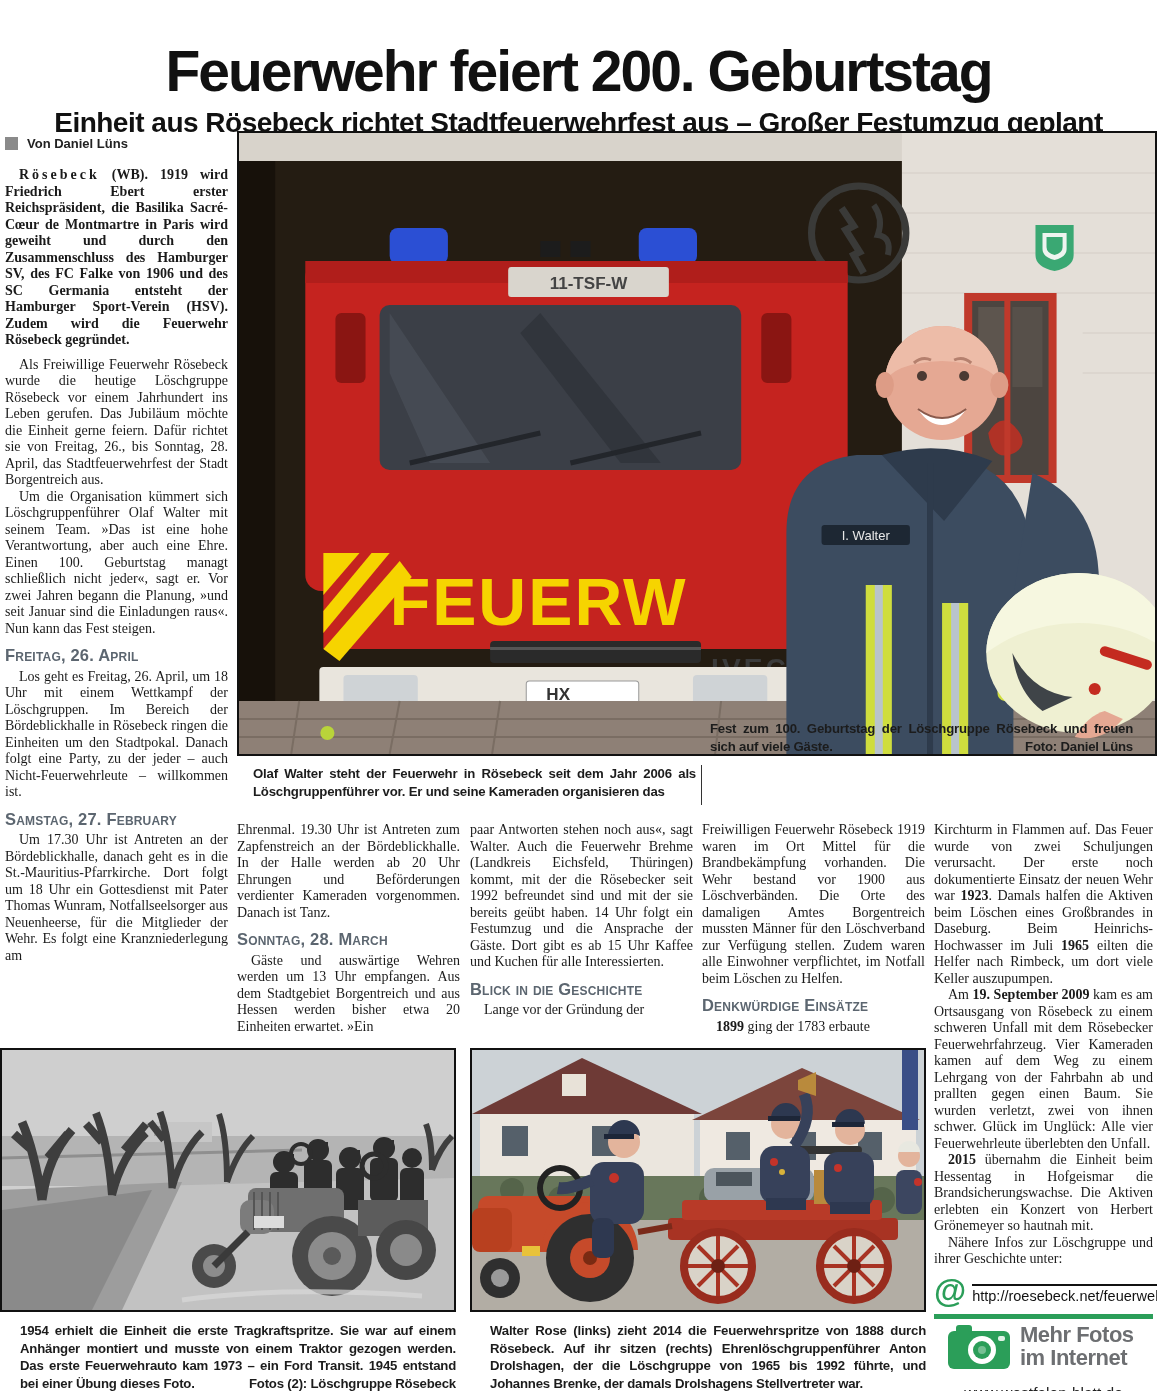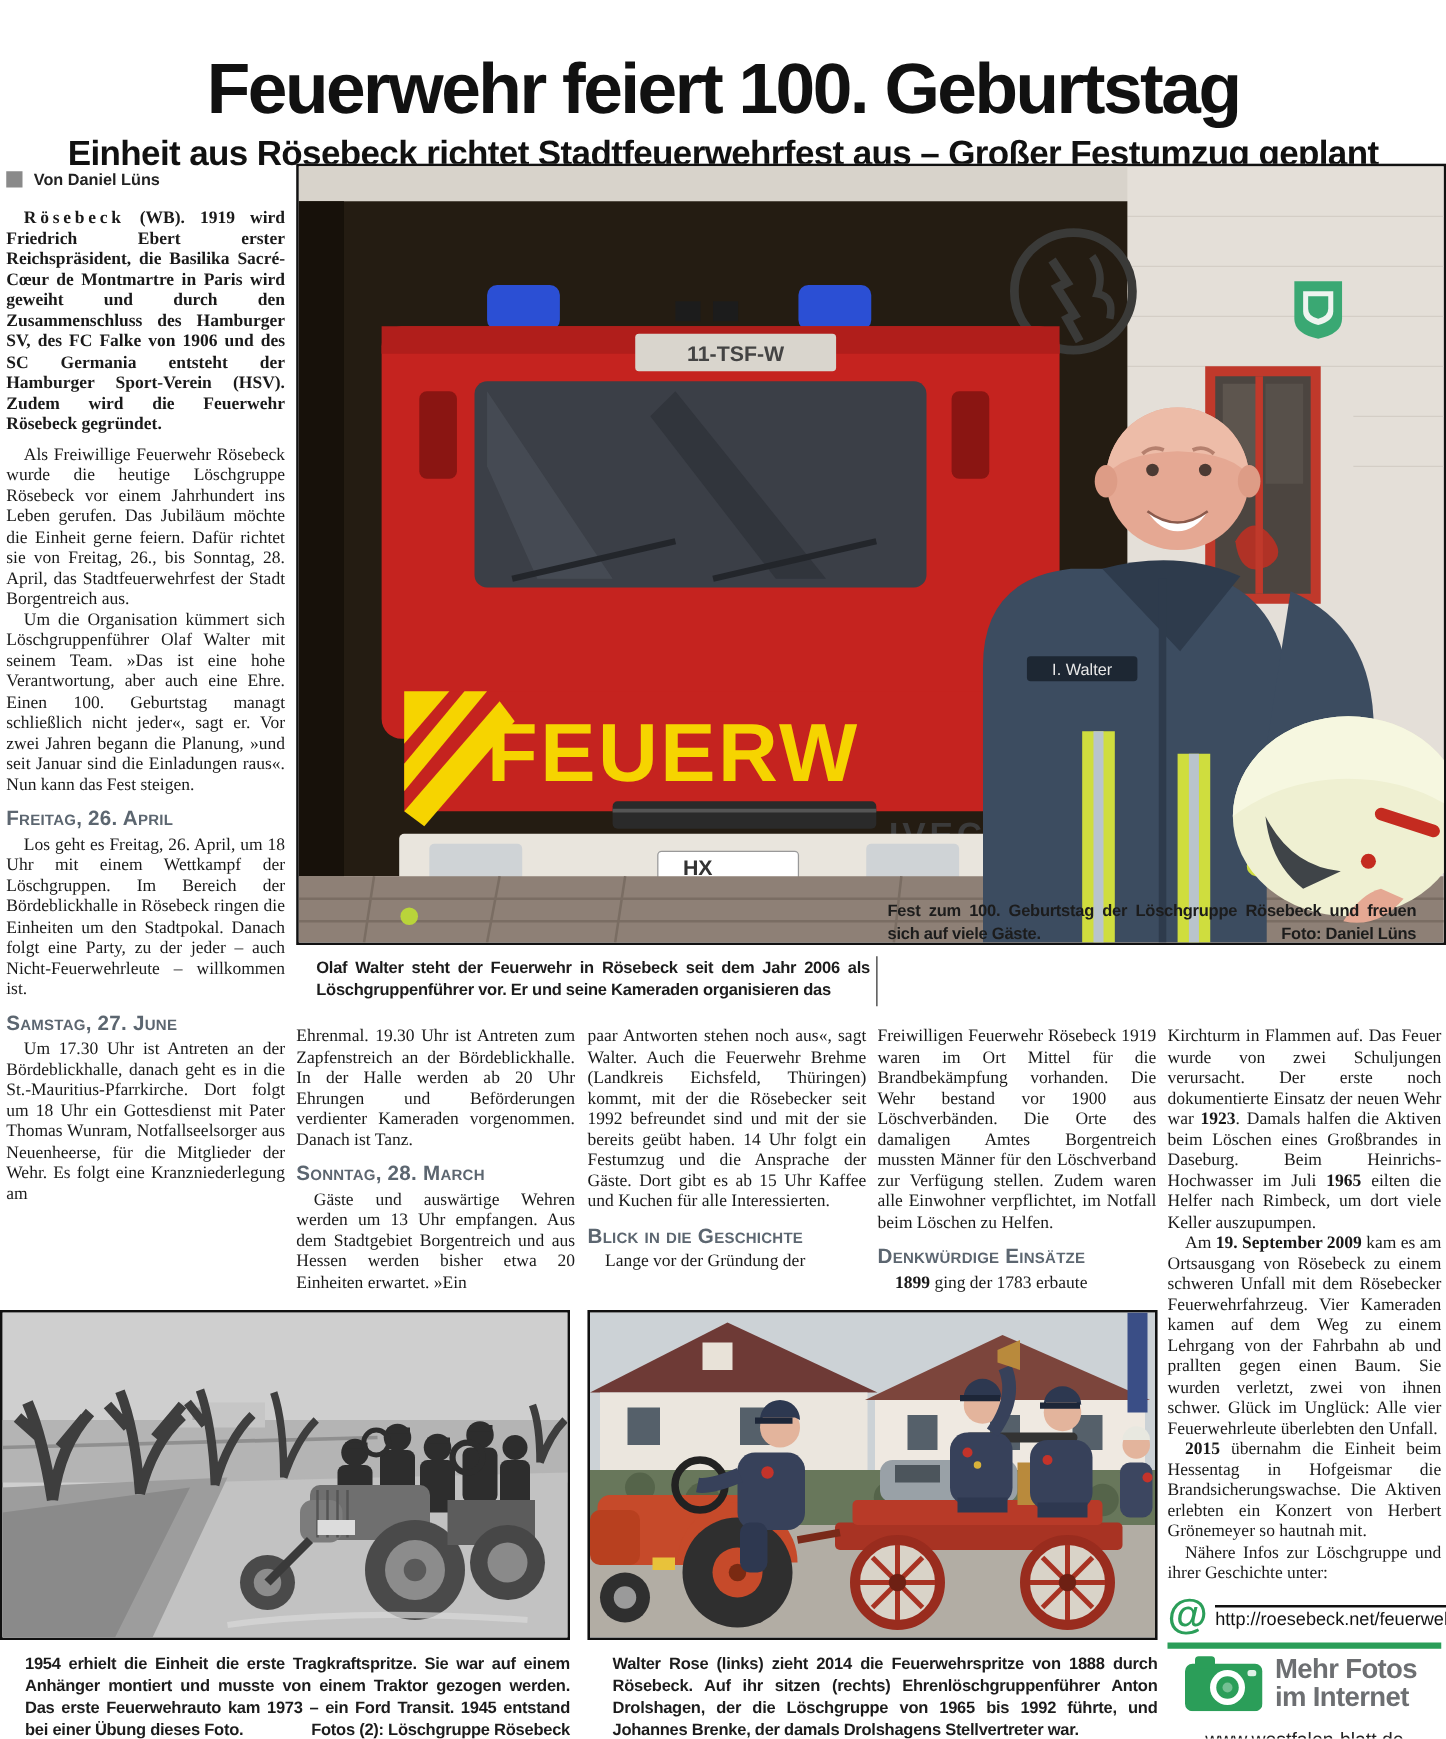--- a/index.html
+++ b/index.html
@@ -69,34 +69,34 @@
   .mf-body { padding:4px 0 3px 0; }
   .mf-row { display:flex; align-items:center; gap:10px; padding-left:14px; }
   .mf-text { color:#6d6f72; font-weight:bold; font-size:22px; line-height:23px; letter-spacing:-0.5px; }
   .mf-url { text-align:center; font-size:15.5px; color:#222; margin-top:15px; text-decoration:none; display:block; }
 </style>
 </head>
 <body>
 
 <div class="page">
 
-  <h1 class="headline">Feuerwehr feiert 100. Geburtstag</h1>
+  <h1 class="headline">Feuerwehr feiert 200. Geburtstag</h1>
   <h2 class="subtitle">Einheit aus Rösebeck richtet Stadtfeuerwehrfest aus – Großer Festumzug geplant</h2>
   <div class="byline">
     <span class="byline-square"></span>
     <span>Von Daniel Lüns</span>
   </div>
 
   <div class="col col1">
     <p class="lead gap-after"><span class="lead-name">Rösebeck</span><span> (WB). 1919 wird Friedrich Ebert erster Reichspräsident, die Basilika Sacré-Cœur de Montmartre in Paris wird geweiht und durch den Zusammenschluss des Hamburger SV, des FC Falke von 1906 und des SC Germania entsteht der Hamburger Sport-Verein (HSV). Zudem wird die Feuerwehr Rösebeck gegründet.</span></p>
     <p>Als Freiwillige Feuerwehr Rösebeck wurde die heutige Löschgruppe Rösebeck vor einem Jahrhundert ins Leben gerufen. Das Jubiläum möchte die Einheit gerne feiern. Dafür richtet sie von Freitag, 26., bis Sonntag, 28. April, das Stadtfeuerwehrfest der Stadt Borgentreich aus.</p>
     <p>Um die Organisation kümmert sich Löschgruppenführer Olaf Walter mit seinem Team. »Das ist eine hohe Verantwortung, aber auch eine Ehre. Einen 100. Geburtstag managt schließlich nicht jeder«, sagt er. Vor zwei Jahren begann die Planung, »und seit Januar sind die Einladungen raus«. Nun kann das Fest steigen.</p>
     <h3 class="section-h">Freitag, 26. April</h3>
     <p>Los geht es Freitag, 26. April, um 18 Uhr mit einem Wettkampf der Löschgruppen. Im Bereich der Bördeblickhalle in Rösebeck ringen die Einheiten um den Stadtpokal. Danach folgt eine Party, zu der jeder – auch Nicht-Feuerwehrleute – willkommen ist.</p>
-    <h3 class="section-h">Samstag, 27. June</h3>
+    <h3 class="section-h">Samstag, 27. February</h3>
     <p>Um 17.30 Uhr ist Antreten an der Bördeblickhalle, danach geht es in die St.-Mauritius-Pfarrkirche. Dort folgt um 18 Uhr ein Gottesdienst mit Pater Thomas Wunram, Notfallseelsorger aus Neuenheerse, für die Mitglieder der Wehr. Es folgt eine Kranzniederlegung am</p>
   </div>
 
   <figure class="photo photo-main" style="margin:0">
     <svg viewBox="0 0 912 621" preserveAspectRatio="none">
 
       <rect x="0" y="0" width="912" height="621" fill="#e4dfd8"></rect>
       <g stroke="#d4cec6" stroke-width="1">
         <line x1="660" y1="40" x2="912" y2="40"></line>
           <line x1="660" y1="80" x2="912" y2="80"></line>

